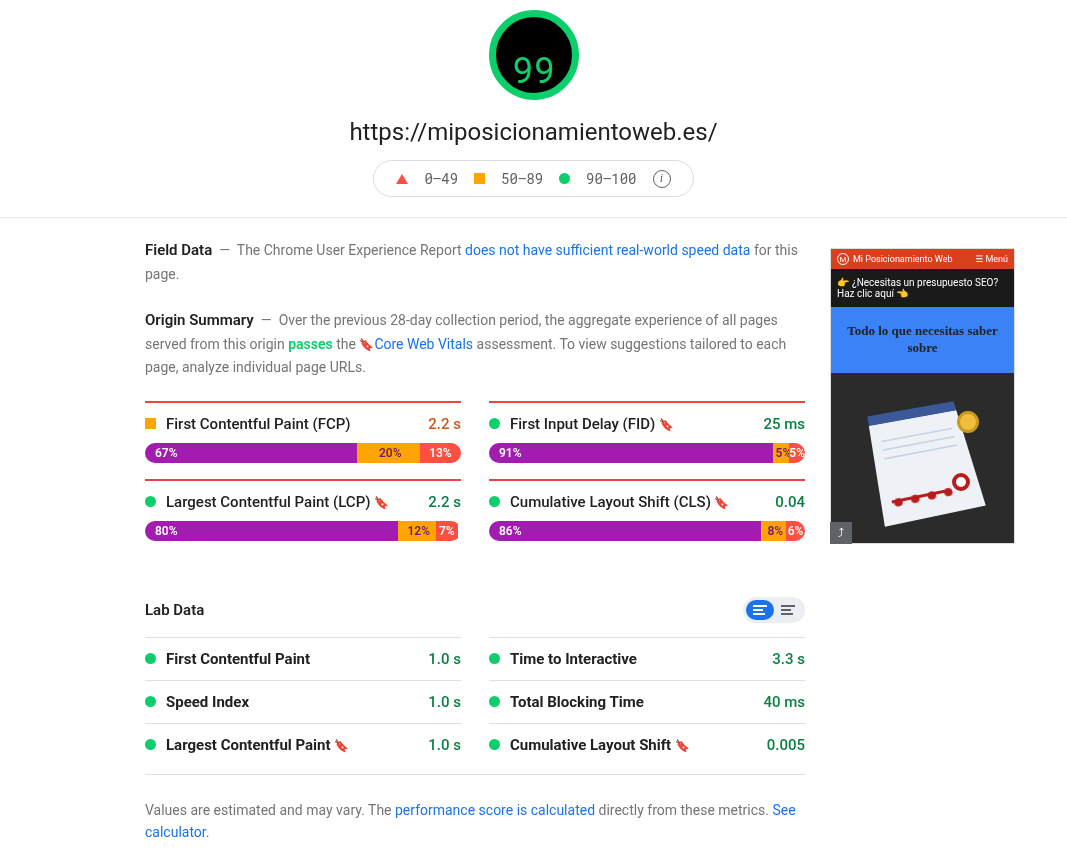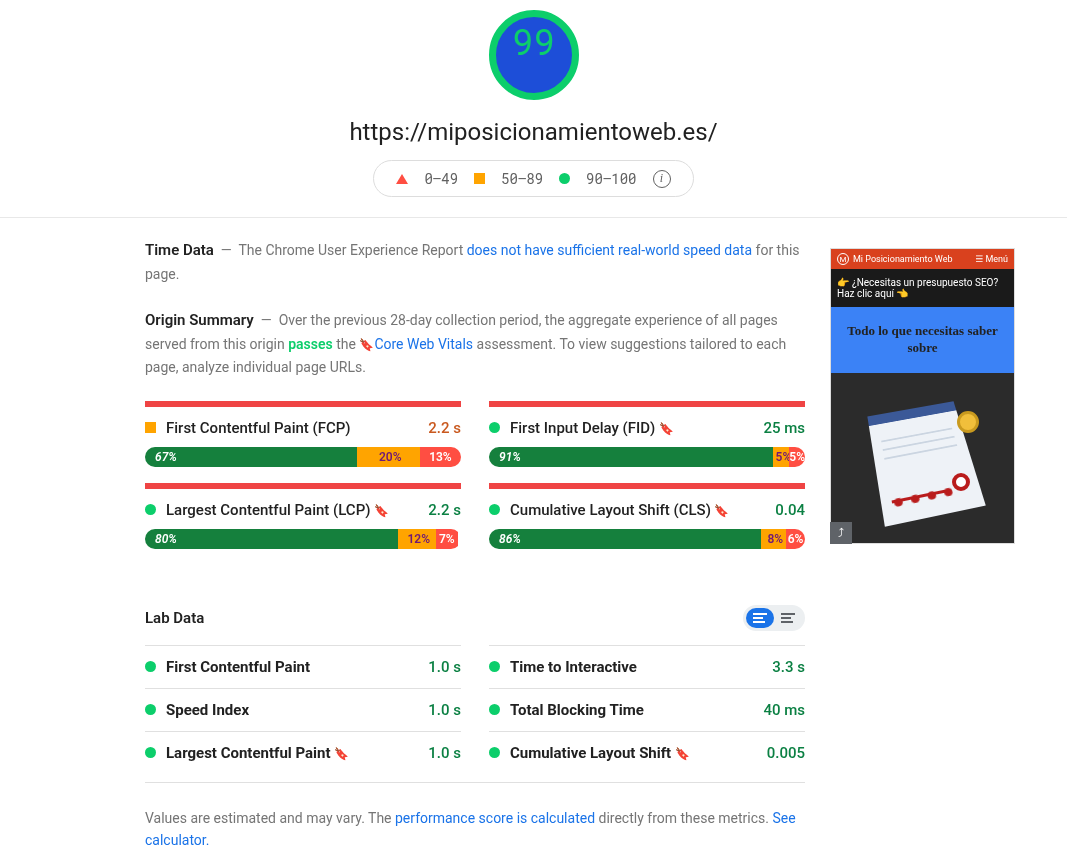--- a/index.html
+++ b/index.html
@@ -1,19 +1,19 @@
 <!DOCTYPE html>
 <html><head>
 <meta charset="utf-8">
 <style>
   * { box-sizing: border-box; margin: 0; padding: 0; }
   body { font-family: Roboto, Arial, sans-serif; background: #fff; color: #212121; width: 1067px; }
   
   .header { display: flex; flex-direction: column; align-items: center; padding-top: 10px; padding-bottom: 20px; }
-  .score-circle { width: 90px; height: 90px; border-radius: 50%; border: 7px solid #0cce6b; background: #1d4ed8; display: flex; align-items: flex-start; justify-content: center; }
+  .score-circle { width: 90px; height: 90px; border-radius: 50%; border: 7px solid #0cce6b; background: #000000; display: flex; align-items: flex-end; justify-content: center; }
   .score-number { font-size: 36px; color: #0cce6b; font-weight: 400; font-family: 'Roboto Mono', monospace; }
   .url { font-size: 24px; color: #212121; margin-top: 18px; font-weight: 400; }
   .legend-pill { border: 1px solid #ddd; border-radius: 30px; padding: 8px 22px; margin-top: 14px; display: flex; align-items: center; gap: 16px; font-family: 'Roboto Mono', monospace; font-size: 14px; color: #616161; }
   .legend-item { display: flex; align-items: center; gap: 16px; }
   .tri-red { width: 0; height: 0; border-left: 6px solid transparent; border-right: 6px solid transparent; border-bottom: 10px solid #ff4e42; }
   .sq-orange { width: 11px; height: 11px; background: #ffa400; }
   .dot-green { width: 11px; height: 11px; background: #0cce6b; border-radius: 50%; }
   .info-circle { width: 18px; height: 18px; border: 1.5px solid #616161; border-radius: 50%; display: flex; align-items: center; justify-content: center; font-size: 12px; font-family: serif; font-style: italic; }
   
   .divider { border-top: 1px solid #e8e8e8; }
@@ -22,34 +22,34 @@
   .main-col { width: 685px; margin-left: 145px; padding-right: 25px; }
   .side-col { width: 190px; margin-top: 10px; }
   
   .section-text { font-size: 14px; color: #757575; line-height: 1.65; margin-bottom: 22px; }
   .section-title { color: #212121; font-weight: 600; font-size: 15px; }
   .link-blue { color: #1a73e8; }
   .passes-green { color: #0cce6b; font-weight: 600; }
   .bookmark { color: #1a73e8; font-size: 12px; }
   
   .metrics-grid { display: grid; grid-template-columns: 1fr 1fr; column-gap: 28px; row-gap: 0; }
-  .metric-card { border-top: 6px solid #ef4444; padding: 12px 0 16px 0; }
+  .metric-card { border-top: 2px solid #ef4444; padding: 12px 0 16px 0; }
   .metric-header { display: flex; align-items: center; justify-content: space-between; margin-bottom: 10px; }
   .metric-left { display: flex; align-items: center; gap: 10px; }
   .metric-mark { width: 11px; height: 11px; }
   .metric-mark.sq { background: #ffa400; }
   .metric-mark.dot { background: #0cce6b; border-radius: 50%; }
   .metric-name { font-size: 15px; color: #212121; font-weight: 500; }
   .metric-value { font-size: 15px; font-weight: 500; }
   .val-green { color: #0b8043; }
   .val-orange { color: #c9591f; }
   
   .dist-bar { display: flex; height: 20px; border-radius: 10px; overflow: hidden; font-size: 12px; font-weight: 600; color: #fff; }
   .seg { display: flex; align-items: center; padding-left: 10px; }
-  .seg.g { background: #15803d; font-style: italic; }
+  .seg.g { background: #a21caf; }
   .seg.o { background: #ffa400; color: #701a75; justify-content: center; padding-left:4px;}
   .seg.r { background: #ff4e42; justify-content: center; padding-left:0; }
   
   .lab-head { display: flex; justify-content: space-between; align-items: center; margin-top: 40px; margin-bottom: 14px; }
   .toggle-pill { background: #eceff1; border-radius: 20px; display: flex; padding: 3px; }
   .toggle-btn { width: 28px; height: 20px; border-radius: 12px; display: flex; align-items:center; justify-content:center; }
   .toggle-btn.active { background: #1a73e8; }
   .menu-lines { display:flex; flex-direction:column; gap:2px; }
   .menu-lines span { width:14px; height:2px; background:#fff; }
   .menu-lines.dark span { background:#5f6368; }
@@ -105,21 +105,21 @@
     <div class="info-circle">i</div>
   </div>
 </div>
 
 <div class="divider"></div>
 
 <div class="content">
   <div class="main-col">
 
     <div class="section-text">
-      <span class="section-title">Time Data</span>
+      <span class="section-title">Field Data</span>
       &nbsp;—&nbsp;
       <span>The Chrome User Experience Report </span><span class="link-blue">does not have sufficient real-world speed data</span><span> for this page.</span>
     </div>
 
     <div class="section-text">
       <span class="section-title">Origin Summary</span>
       &nbsp;—&nbsp;
       <span>Over the previous 28-day collection period, the aggregate experience of all pages served from this origin </span><span class="passes-green">passes</span><span> the  </span><span class="bookmark">🔖</span><span class="link-blue">Core Web Vitals</span><span> assessment. To view suggestions tailored to each page, analyze individual page URLs.</span>
     </div>
 

